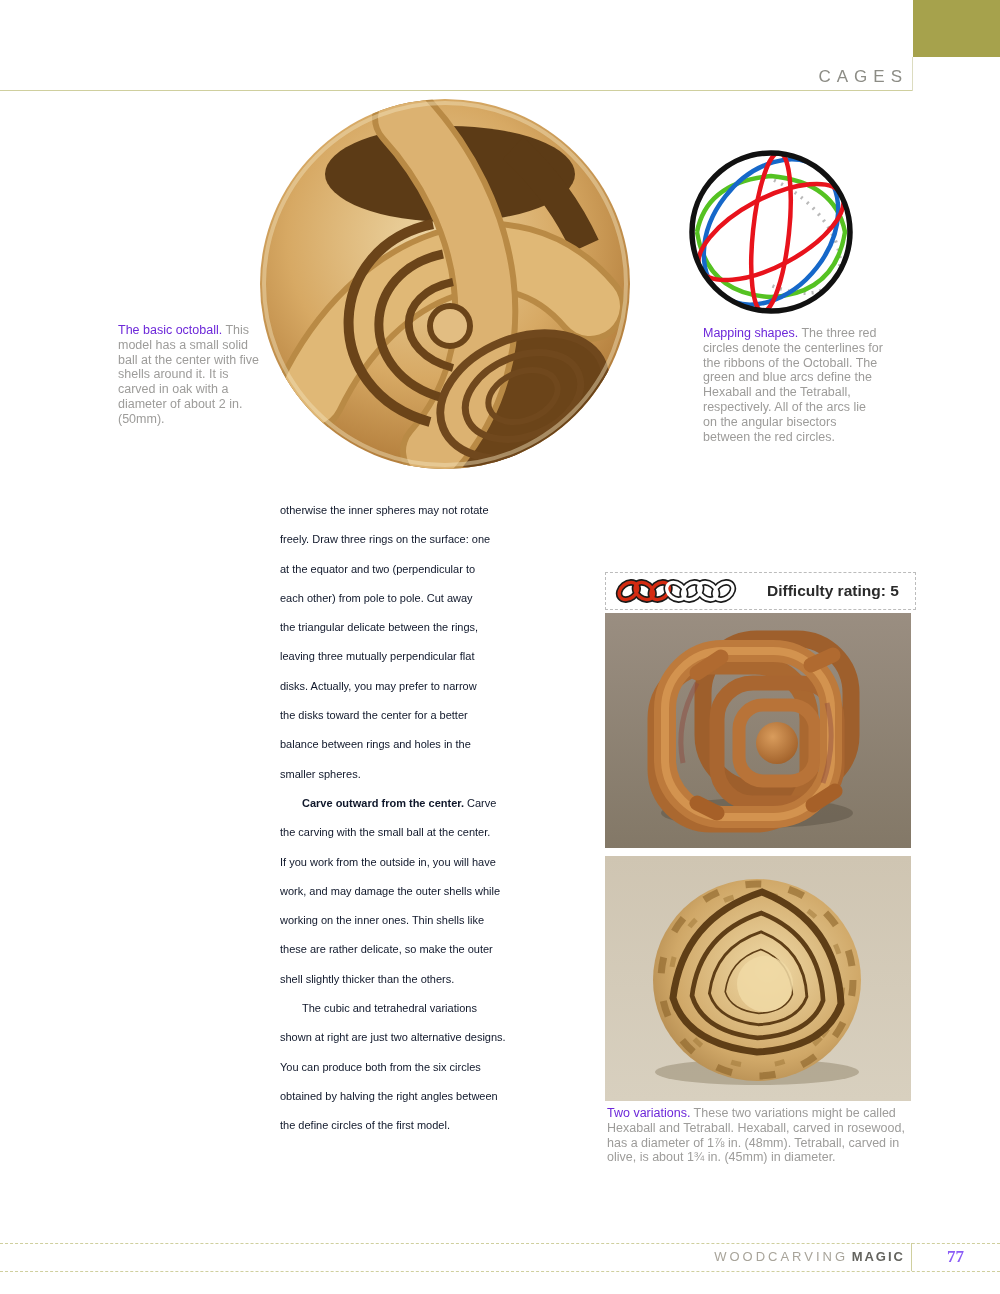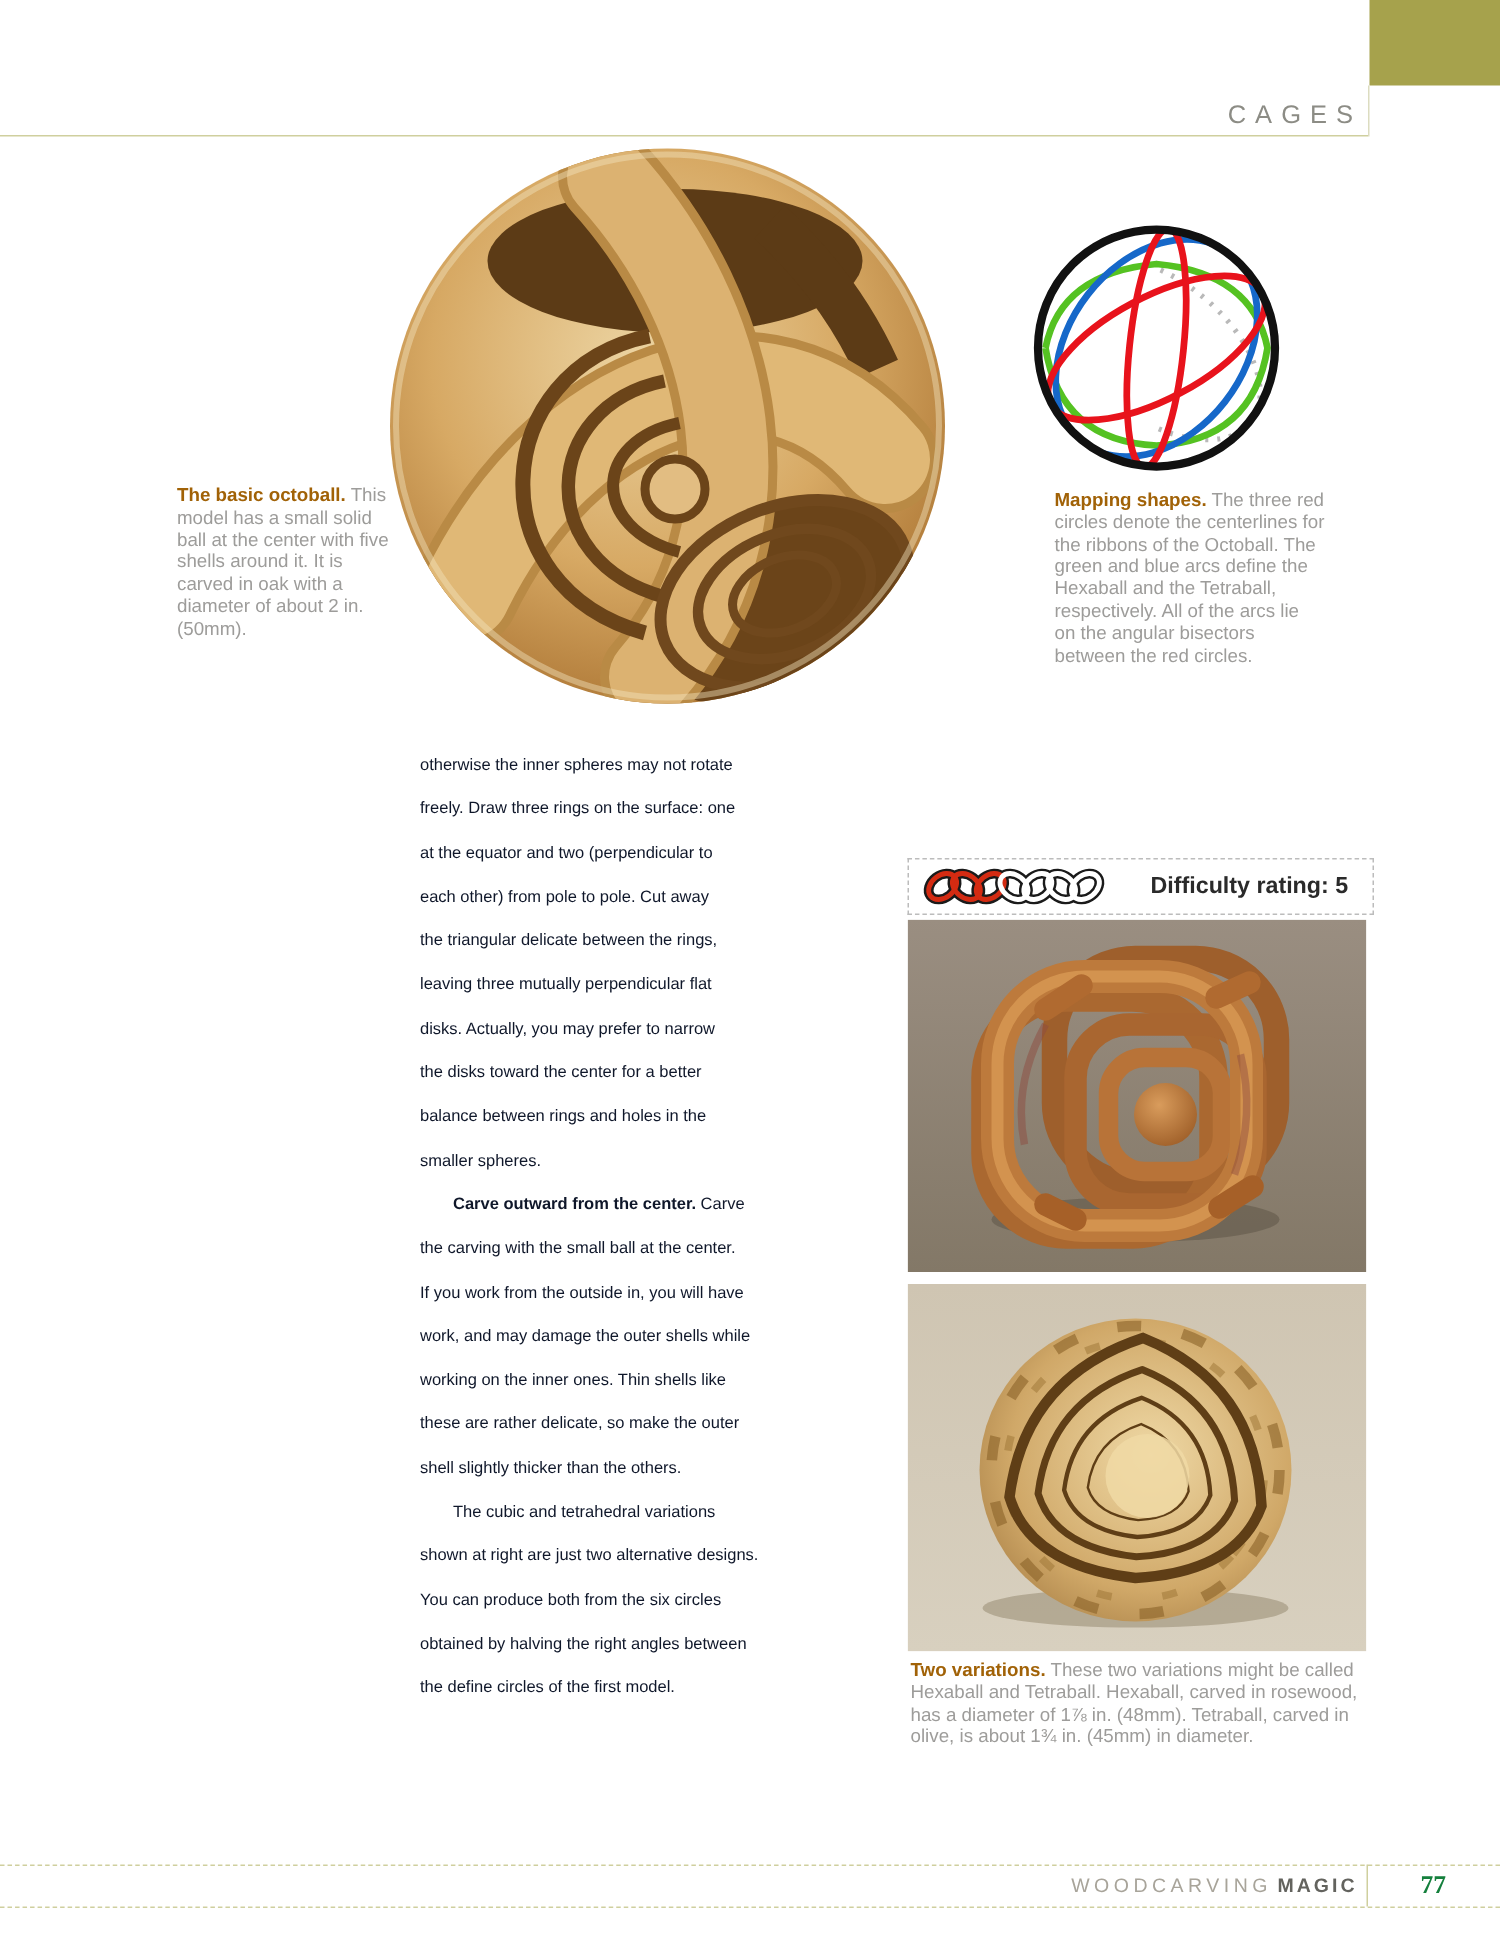--- a/index.html
+++ b/index.html
@@ -9,21 +9,21 @@
 
   
   .olive-block{left:913px;top:0;width:87px;height:57px;background:#a6a24c;}
   .block-edge{left:912px;top:57px;width:1px;height:34px;background:#dcdcc0;}
   .cages{left:0;top:67px;width:908px;text-align:right;font-size:17px;letter-spacing:6px;
          color:#8c8c85;}
   .top-rule{left:0;top:90px;width:912px;height:0;border-top:1px solid #cfcf9e;}
 
   
   .caption{font-size:12.5px;line-height:14.8px;color:#9d9c9a;}
-  .caption b{color:#a16207;font-weight:bold;}
+  .caption b{color:#6d28d9;font-weight:normal;}
   .cap-left{left:118px;top:323px;width:142px;}
   .cap-right{left:703px;top:326px;width:180px;}
   .cap-bottom{left:607px;top:1106px;width:312px;}
 
   
   .bodytext{left:280px;top:496px;width:320px;font-family:Liberation Sans, sans-serif;
             font-size:11px;line-height:29.3px;color:#0f172a;}
   .bodytext .tline{white-space:nowrap;}
   .lead-line{white-space:nowrap;text-indent:22px;}
   .lead-line b{font-weight:bold;}
@@ -41,21 +41,21 @@
   .octoball-wrap{left:255px;top:96px;width:380px;height:378px;}
   .mapping-wrap{left:683px;top:144px;width:176px;height:176px;}
 
   
   .f-line1{left:0;top:1243px;width:1000px;border-top:1px dashed #cfcf9e;}
   .f-line2{left:0;top:1271px;width:1000px;border-top:1px dashed #cfcf9e;}
   .f-sep{left:911px;top:1243px;width:1px;height:28px;background:#cfcf9e;}
   .f-brand{left:0;top:1249px;width:905px;text-align:right;font-size:13px;}
   .f-brand .light{color:#a8a49a;letter-spacing:3px;}
   .f-brand .bold{color:#63635e;font-weight:bold;letter-spacing:2px;}
-  .f-page{left:911px;top:1247px;width:89px;text-align:center;color:#15803d;
+  .f-page{left:911px;top:1247px;width:89px;text-align:center;color:#8b5cf6;
           font-family:"Liberation Serif",serif;font-weight:bold;font-size:17px;}
 </style>
 </head>
 <body>
 
 <div class="page">
 
   <div class="abs olive-block"></div>
   <div class="abs block-edge"></div>
   <div class="abs cages">CAGES</div>

